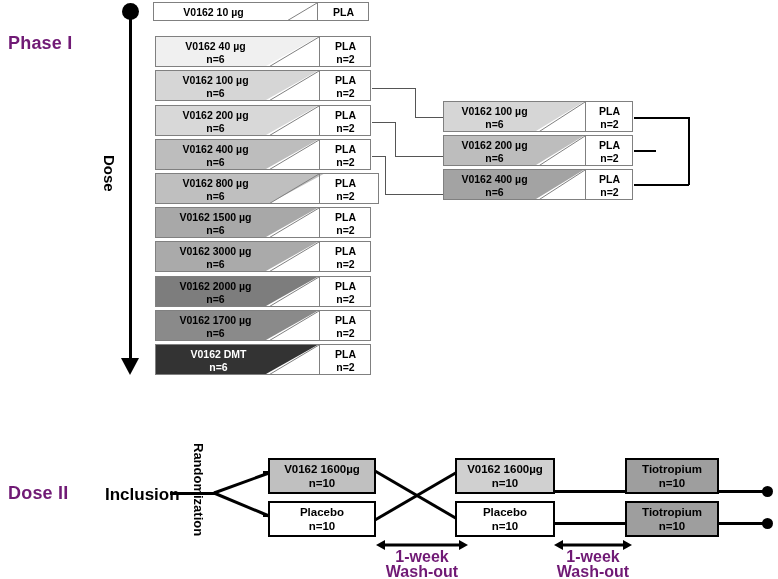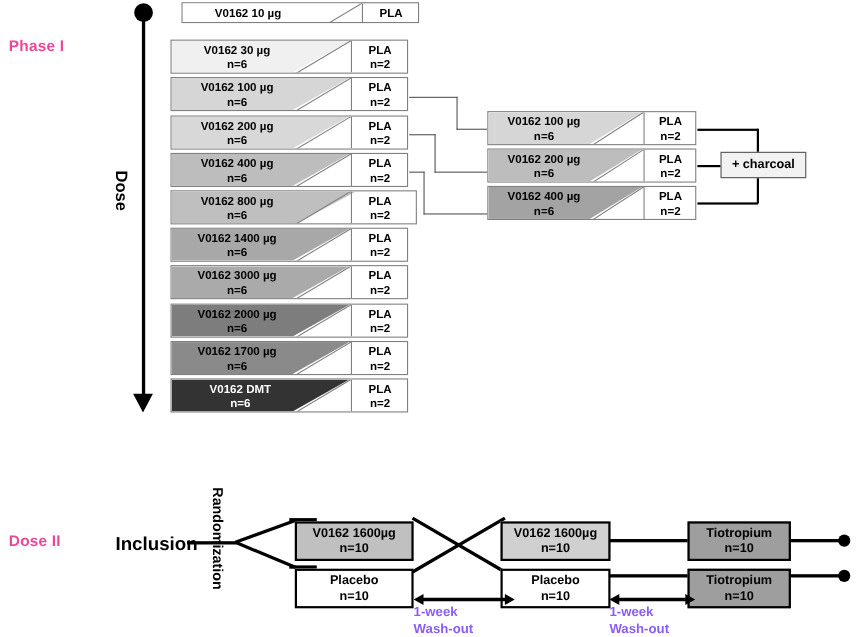--- a/index.html
+++ b/index.html
@@ -14,23 +14,23 @@
     background: #ffffff;
     font-family: "Liberation Sans", sans-serif;
     overflow: hidden;
   }
 
   
   .abs { position: absolute; }
 
   
   .phase-label {
-    font-size: 14px;
-    font-weight: bold;
-    color: #ec4899;
+    font-size: 18px;
+    font-weight: bold;
+    color: #701a75;
     letter-spacing: 0.2px;
     white-space: nowrap;
   }
 
   
   .axis-line {
     position: absolute;
     background: #000;
     width: 3px;
   }
@@ -122,21 +122,20 @@
     background: #ffffff;
     display: flex;
     flex-direction: column;
     align-items: center;
     justify-content: center;
     font-size: 11.5px;
     font-weight: bold;
     line-height: 14px;
     color: #000;
     white-space: nowrap;
-    margin-top: 16px;
   }
   .p2-line {
     position: absolute;
     background: #000;
   }
   .p2-line.h { height: 3px; }
   .p2-diag { position: absolute; }
   .p2-dot {
     position: absolute;
     width: 11px; height: 11px;
@@ -152,41 +151,42 @@
     transform: rotate(90deg);
   }
   .p2-inclusion {
     position: absolute;
     font-size: 17px;
     font-weight: bold;
     white-space: nowrap;
   }
   .washout-label {
     position: absolute;
-    font-size: 12px;
+    text-align: center;
+    font-size: 16px;
     font-weight: bold;
     line-height: 15px;
-    color: #8b5cf6;
+    color: #701a75;
     white-space: nowrap;
   }
 </style>
 </head>
 <body>
 
 <div id="canvas">
 
   <div class="abs phase-label" style="left:8px; top:33px;">Phase I</div>
 
   <div class="axis-dot" style="left:122px; top:3px;"></div>
   <div class="axis-line" style="left:129px; top:10px; height:352px;"></div>
   <div class="axis-arrow" style="left:121px; top:358px;"></div>
   <div class="axis-caption" style="left:118px; top:155px;">Dose</div>
 
   <div id="dose-rows">
-      <div class="dose-row" style="left: 165px; top: 2px; width: 216px; height: 19px; padding-left: 16px;">
+      <div class="dose-row" style="left: 153px; top: 2px; width: 216px; height: 19px; padding-left: 16px;">
         <div class="shade" style="background: rgb(255, 255, 255); clip-path: polygon(0% 0%, 75.46% 0%, 51.39% 100%, 0% 100%);"></div>
         <svg width="216" height="31" style="position: absolute; left: 0px; top: 0px;">
           <line x1="111" y1="31" x2="163" y2="0" stroke="#808080" stroke-width="1"></line>
         </svg>
         <div class="verttick" style="left: 163px;"></div>
         <div class="maintext" style="left: 0px; width: 119px; top: 3px;">
           <div>V0162 10  µg</div>
           <div>n=6</div>
         </div>
         <div class="platext" style="left: 163px; width: 53px; top: 3px;">
@@ -194,21 +194,21 @@
           <div>n=2</div>
         </div>
       </div>
       <div class="dose-row" style="left: 155px; top: 36px; width: 216px; height: 31px;">
         <div class="shade" style="background: rgb(240, 240, 240); clip-path: polygon(0% 0%, 75.46% 0%, 51.39% 100%, 0% 100%);"></div>
         <svg width="216" height="31" style="position: absolute; left: 0px; top: 0px;">
           <line x1="111" y1="31" x2="163" y2="0" stroke="#808080" stroke-width="1"></line>
         </svg>
         <div class="verttick" style="left: 163px;"></div>
         <div class="maintext" style="left: 0px; width: 119px; top: 3px;">
-          <div>V0162 30  µg</div>
+          <div>V0162 40  µg</div>
           <div>n=6</div>
         </div>
         <div class="platext" style="left: 163px; width: 53px; top: 3px;">
           <div>PLA</div>
           <div>n=2</div>
         </div>
       </div>
       <div class="dose-row" style="left: 155px; top: 70px; width: 216px; height: 31px;">
         <div class="shade" style="background: rgb(214, 214, 214); clip-path: polygon(0% 0%, 75.46% 0%, 51.39% 100%, 0% 100%);"></div>
         <svg width="216" height="31" style="position: absolute; left: 0px; top: 0px;">
@@ -269,21 +269,21 @@
           <div>n=2</div>
         </div>
       </div>
       <div class="dose-row" style="left: 155px; top: 207px; width: 216px; height: 31px;">
         <div class="shade" style="background: rgb(168, 168, 168); clip-path: polygon(0% 0%, 75.46% 0%, 51.39% 100%, 0% 100%);"></div>
         <svg width="216" height="31" style="position: absolute; left: 0px; top: 0px;">
           <line x1="111" y1="31" x2="163" y2="0" stroke="#808080" stroke-width="1"></line>
         </svg>
         <div class="verttick" style="left: 163px;"></div>
         <div class="maintext" style="left: 0px; width: 119px; top: 3px;">
-          <div>V0162 1400  µg</div>
+          <div>V0162 1500  µg</div>
           <div>n=6</div>
         </div>
         <div class="platext" style="left: 163px; width: 53px; top: 3px;">
           <div>PLA</div>
           <div>n=2</div>
         </div>
       </div>
       <div class="dose-row" style="left: 155px; top: 241px; width: 216px; height: 31px;">
         <div class="shade" style="background: rgb(170, 170, 170); clip-path: polygon(0% 0%, 75.46% 0%, 51.39% 100%, 0% 100%);"></div>
         <svg width="216" height="31" style="position: absolute; left: 0px; top: 0px;">
@@ -405,21 +405,20 @@
         </div>
       </div>
     </div>
 
   <div class="conn thick h" style="left:634px; top:117px; width:55px;"></div>
   <div class="conn thick v" style="left:688px; top:117px; height:34px;"></div>
   <div class="conn thick h" style="left:634px; top:150px; width:22px;"></div>
   <div class="conn thick h" style="left:634px; top:184px; width:55px;"></div>
   <div class="conn thick v" style="left:688px; top:150px; height:35px;"></div>
 
-  <div class="charcoal-box" style="left:655px; top:138px; width:78px; height:24px;">+ charcoal</div>
 
   <div class="abs phase-label" style="left:8px; top:483px;">Dose II</div>
 
   <div class="p2-inclusion" style="left:105px; top:485px;">Inclusion</div>
 
   <div class="p2-line h" style="left:170px; top:492px; width:45px;"></div>
 
   <div class="p2-rot" style="left:206px; top:443px;">Randomization</div>
 
   <svg class="p2-diag" style="left:213px; top:466px;" width="60" height="60">

